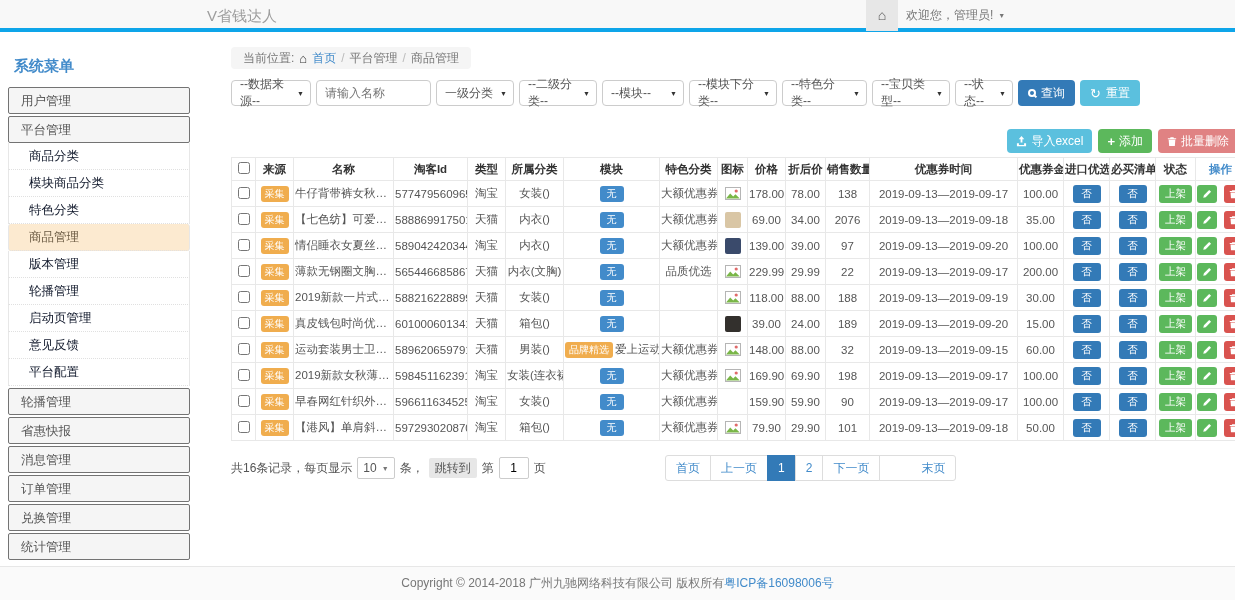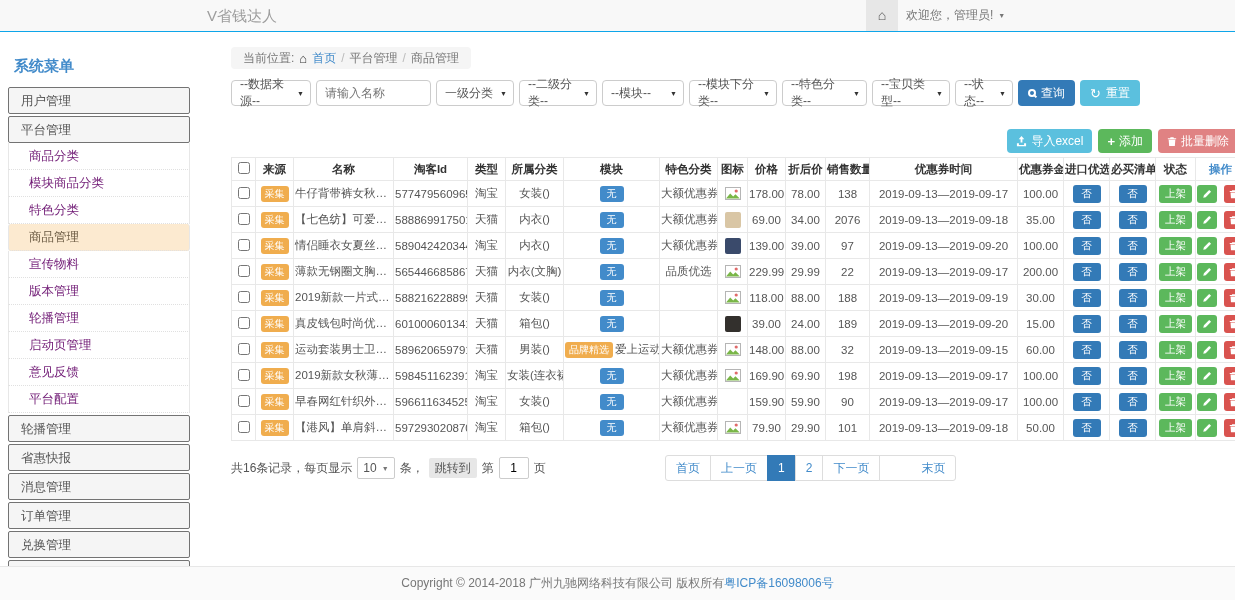--- a/index.html
+++ b/index.html
@@ -3,36 +3,36 @@
 <meta charset="utf-8">
 <style>
   * { margin:0; padding:0; box-sizing:border-box; }
   html,body { width:1235px; height:600px; }
   body {
     position:relative; overflow:hidden; background:#fff;
     font-family:"Liberation Sans", sans-serif; color:#333;
   }
   
   .topbar { position:absolute; top:0; left:0; width:1235px; height:32px;
-    background:#f8f8f8; border-bottom:1px solid #0ea5e9; }
+    background:#f8f8f8; border-bottom:4px solid #0ea5e9; }
   .brand { position:absolute; left:207px; top:0; line-height:32px; font-size:15px; color:#9d9d9d; }
   .home-box { position:absolute; left:866px; top:0; width:32px; height:31px; background:#e7e7e7;
     color:#555; text-align:center; line-height:31px; font-size:14px; cursor:pointer; border:none; }
   .welcome { position:absolute; left:906px; top:0; height:31px; line-height:31px; font-size:12px;
     color:#777; cursor:pointer; background:none; border:none; display:flex; align-items:flex-start; gap:5px; }
   .caret-sm { font-size:7px; color:#777; }
   
   .sidebar { position:absolute; left:8px; top:50px; width:182px; }
   .side-title { color:#428bca; font-weight:bold; font-size:15px; padding:7px 6px 9px 6px; }
   .side-item { width:100%; cursor:pointer; }
   .side-accordion { height:27px; line-height:26px; background:#f5f5f5; border:1px solid #737373;
     border-radius:2px; margin-top:2px; padding-left:12px; font-size:12.5px; color:#555; }
   .side-sub { height:27px; line-height:26px; background:#fff; border-left:1px solid #e7e7e7;
     border-right:1px solid #e7e7e7; border-bottom:1px dotted #e0e0e0; padding-left:20px;
-    font-size:12.5px; color:#701a75; }
+    font-size:12.5px; color:#0f172a; }
   .side-active { background:#fcead0; color:#6b5b43; border-radius:3px; }
   
   .main { position:absolute; left:231px; top:0; width:1007px; height:448px; }
   .breadcrumb { position:absolute; left:0; top:47px; background:#f5f5f5; border-radius:4px;
     height:22px; padding:0 12px; display:flex; align-items:center; gap:5px; font-size:12px; color:#777; }
   .breadcrumb .home-glyph { color:#333; font-size:13px; }
   .breadcrumb .crumb-link { color:#428bca; cursor:pointer; }
   .breadcrumb .sep { color:#bbb; }
   
   .filter-row { position:absolute; left:0; top:80px; display:flex; gap:5px; height:26px; }
@@ -113,21 +113,20 @@
 
 <div class="sidebar">
   <div class="side-title">系统菜单</div>
   <div>
       <div class="side-item side-accordion">用户管理</div>
       <div class="side-item side-accordion">平台管理</div>
       <div class="side-item side-sub">商品分类</div>
       <div class="side-item side-sub">模块商品分类</div>
       <div class="side-item side-sub">特色分类</div>
       <div class="side-item side-sub side-active">商品管理</div>
-      <div class="side-item side-sub">宣传物料</div>
       <div class="side-item side-sub">版本管理</div>
       <div class="side-item side-sub">轮播管理</div>
       <div class="side-item side-sub">启动页管理</div>
       <div class="side-item side-sub">意见反馈</div>
       <div class="side-item side-sub">平台配置</div>
       <div class="side-item side-accordion">轮播管理</div>
       <div class="side-item side-accordion">省惠快报</div>
       <div class="side-item side-accordion">消息管理</div>
       <div class="side-item side-accordion">订单管理</div>
       <div class="side-item side-accordion">兑换管理</div>

